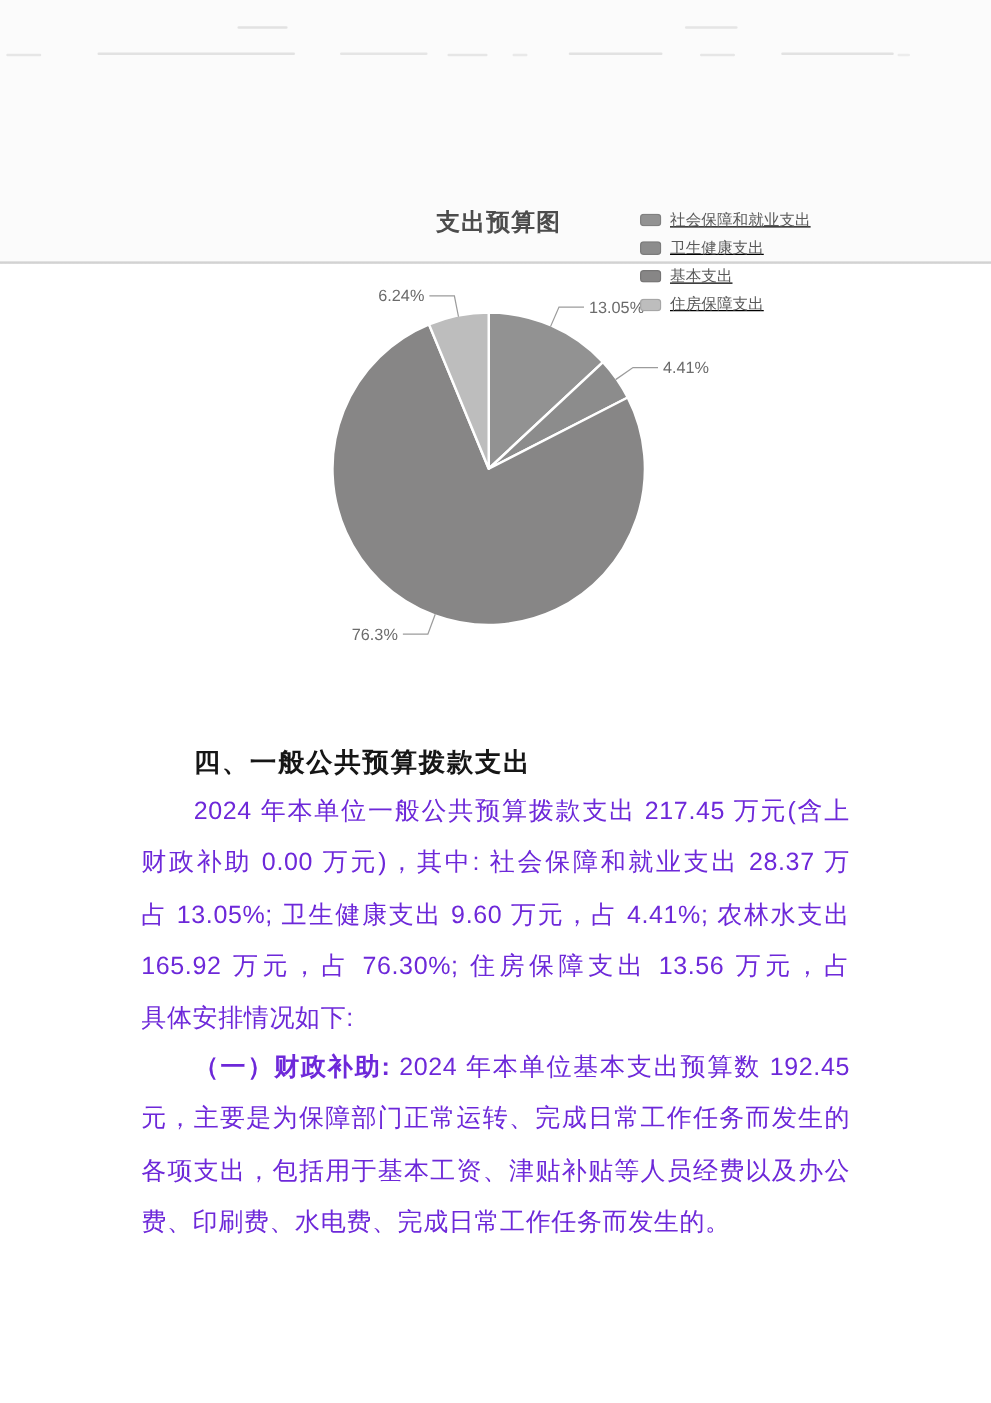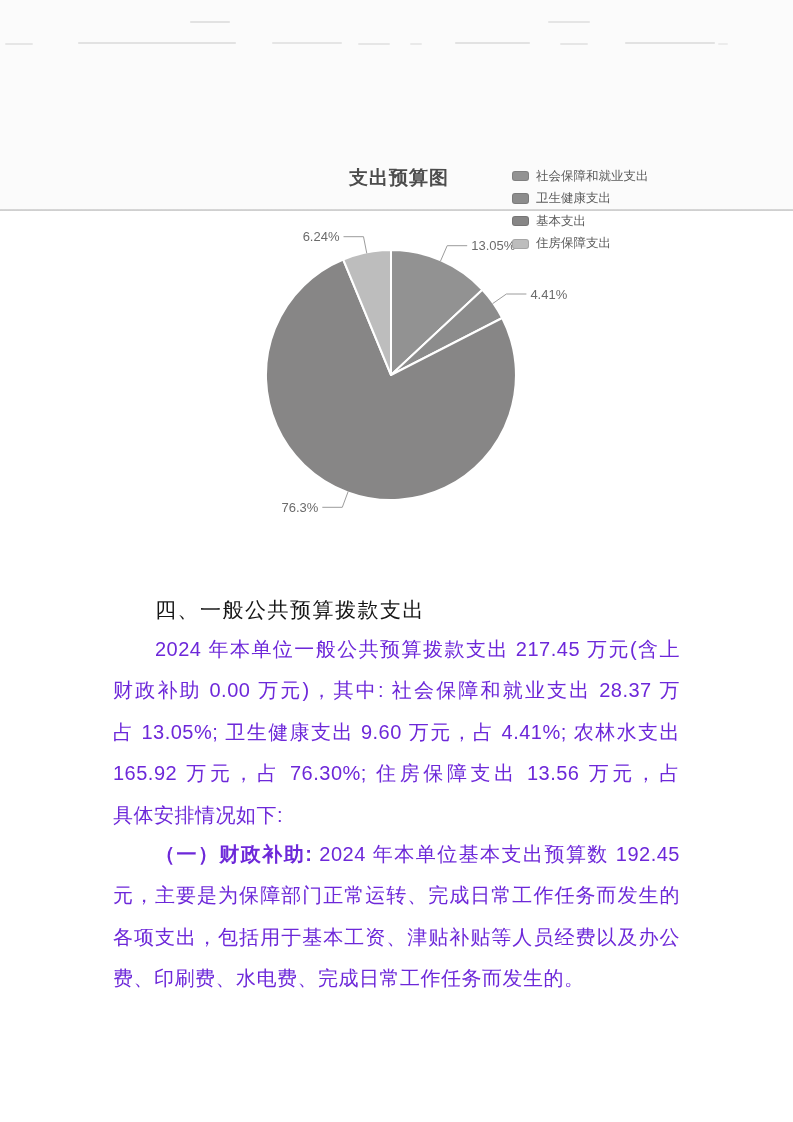--- a/index.html
+++ b/index.html
@@ -9,27 +9,27 @@
   }
   .scan-band{position:absolute;left:0;top:0;width:793px;height:209px;background:#fbfbfb;}
   .divider{position:absolute;left:0;top:209px;width:793px;height:2px;
     background:linear-gradient(to bottom,#d2d2d2,#c3c3c3);opacity:.85;}
   .noise{position:absolute;background:#c9c9c9;border-radius:1px;}
   .chart-title{
     position:absolute;left:302px;top:165px;width:194px;text-align:center;
     font-size:19px;font-weight:bold;color:#4c4c4c;letter-spacing:1px;z-index:4;
   }
   .legend{position:absolute;left:512px;top:170px;z-index:4;}
-  .legend-row{display:flex;align-items:center;height:12px;margin-bottom:10.6px;}
+  .legend-row{display:flex;align-items:center;height:12px;margin-bottom:10.6px;text-decoration:underline;}
   .legend-swatch{width:17px;height:10.5px;border-radius:3px;margin-right:7px;
     box-sizing:border-box;border:1px solid rgba(0,0,0,.12);flex:0 0 auto;}
   .legend-label{font-size:12.5px;color:#5a5a5a;white-space:nowrap;}
   #pie-svg{position:absolute;left:0;top:0;z-index:2;}
   .heading{
-    position:absolute;left:155px;top:596px;font-size:21px;font-weight:normal;
+    position:absolute;left:155px;top:596px;font-size:21px;font-weight:bold;
     color:#161616;letter-spacing:1.5px;font-family:"Liberation Sans",sans-serif;
   }
   .para{
     position:absolute;left:113px;width:567px;
     font-family:Liberation Sans, sans-serif;font-size:20px;color:#6d28d9;
   }
   .para1{top:629px;}
   .para2{top:834px;}
   .line{
     height:41.4px;line-height:41.4px;overflow:hidden;

